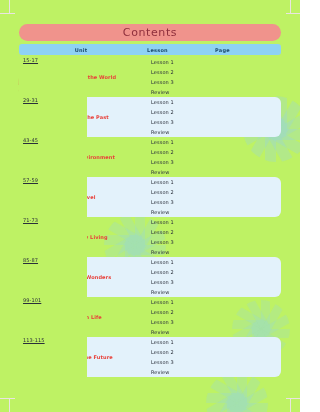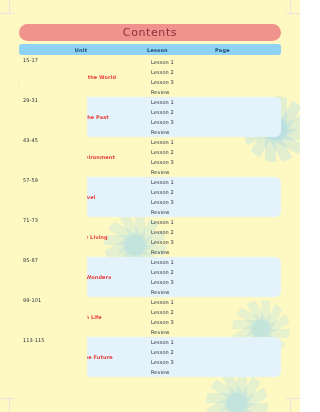--- a/index.html
+++ b/index.html
@@ -12,22 +12,23 @@
     height: 412px;
     overflow: hidden;
     font-family: "Liberation Sans", sans-serif;
     position: relative;
   }
 
   
   .page {
     position: absolute;
     inset: 0;
-    background: #fef9c3;
+    background: #bef264;
     overflow: hidden;
+    text-decoration: underline;
   }
 
   
   .trim {
     position: absolute;
     background: #e9e4e0;
     pointer-events: none;
   }
   .trim.v { width: 1px; }
   .trim.h { height: 1px; }

